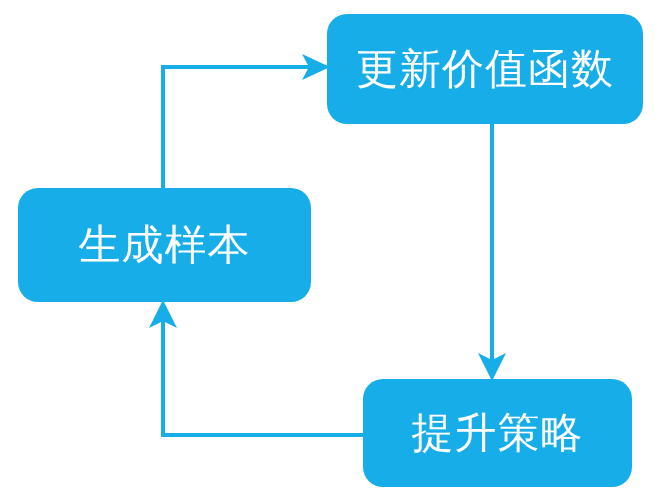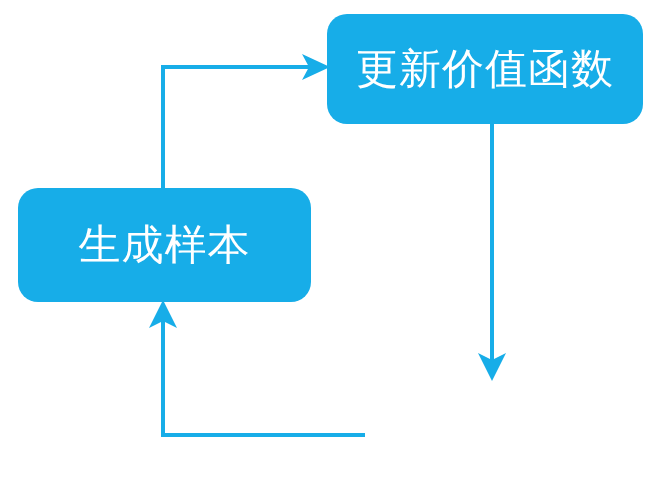--- a/index.html
+++ b/index.html
@@ -67,14 +67,17 @@
   </svg>
 
   <div class="node" id="node-generate">
     <span class="node-label">生成样本</span>
   </div>
 
   <div class="node" id="node-update">
     <span class="node-label">更新价值函数</span>
   </div>
 
+  <div class="node" id="node-improve">
+    <span class="node-label">提升策略</span>
+  </div>
 
 </div>
 
 </body></html>

